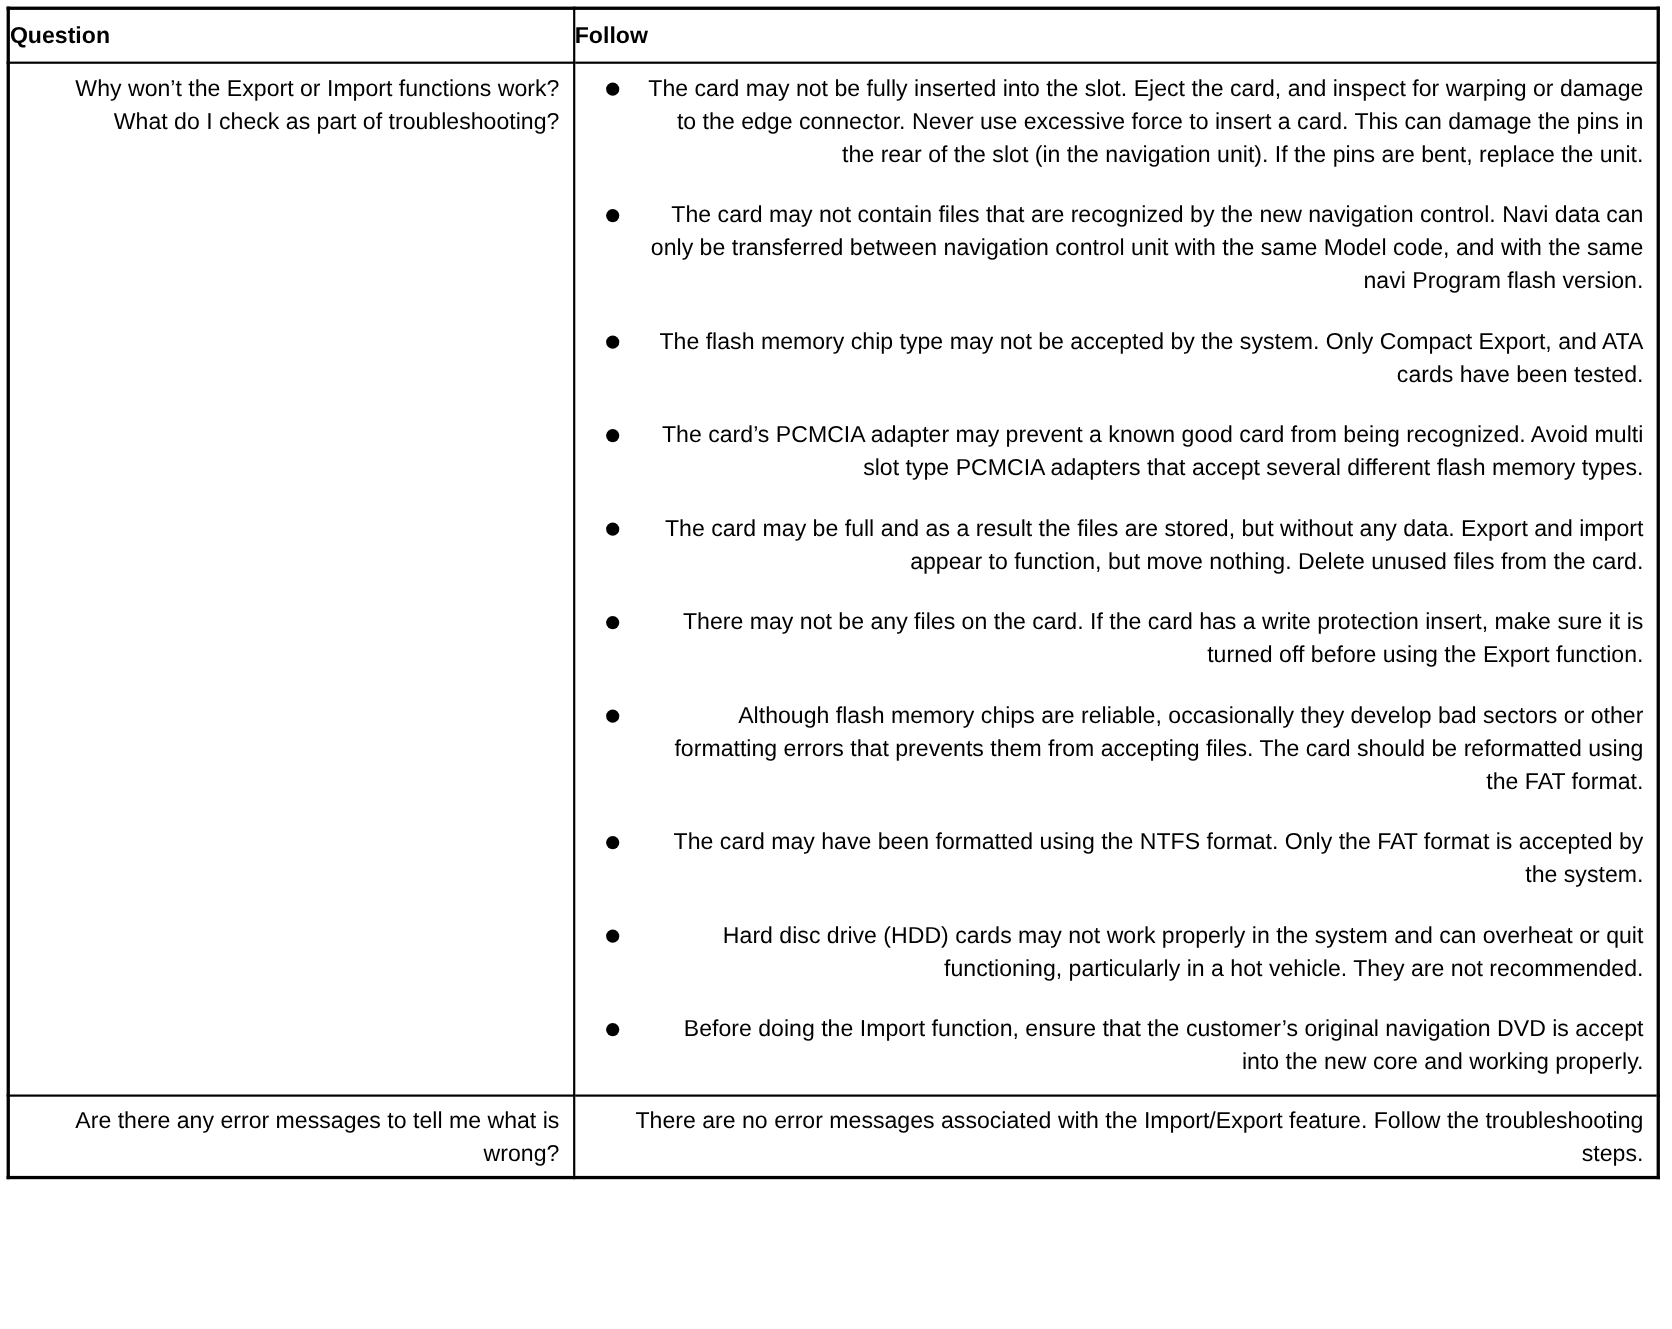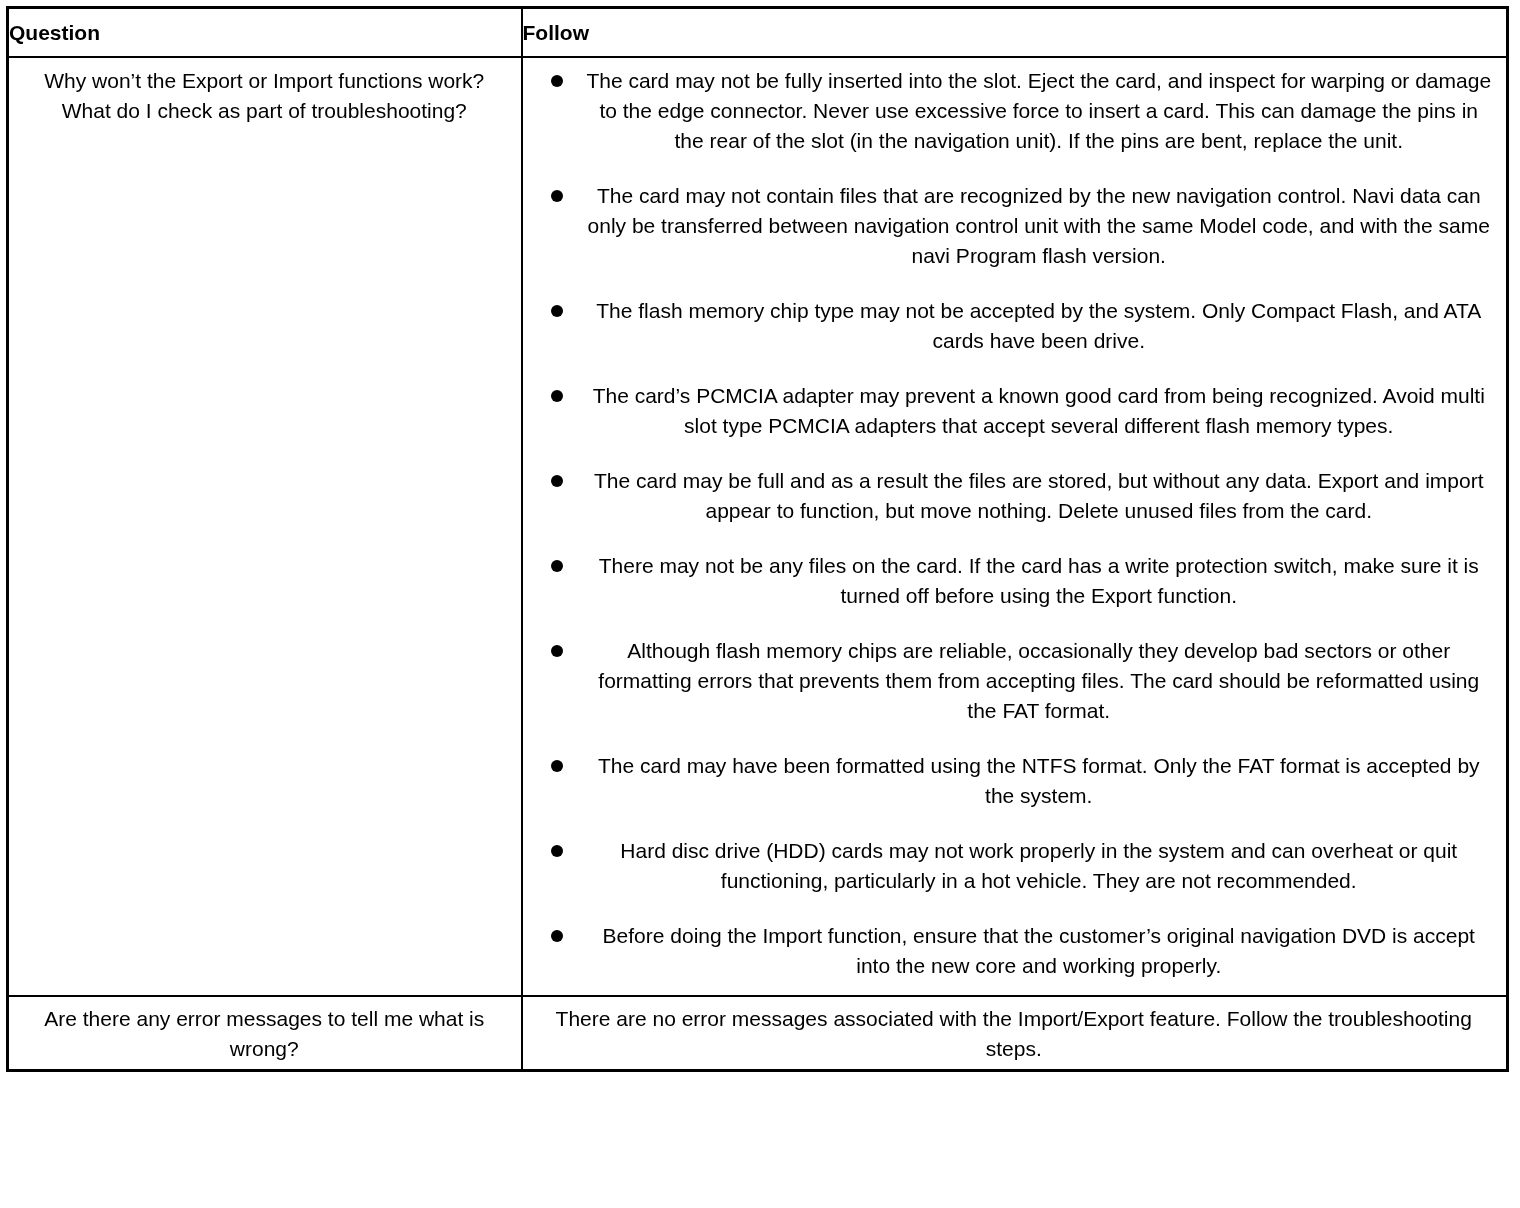--- a/index.html
+++ b/index.html
@@ -19,21 +19,21 @@
       left: 6px;
       top: 6px;
       width: 1500px;
       border-collapse: collapse;
       border: 3px solid #000;
       table-layout: fixed;
     }
     .faq-table th, .faq-table td {
       border: 2px solid #000;
       vertical-align: top;
-      text-align: center;
+      text-align: right;
     }
     .faq-table th {
       height: 47px;
       font-weight: bold;
       font-size: 21px;
       text-align: left;
       vertical-align: middle;
       padding: 0;
     }
     .col-q { width: 514px; }
@@ -85,24 +85,24 @@
       <th>Follow</th>
     </tr>
   </thead>
   <tbody>
     <tr>
       <td class="q-cell">Why won’t the Export or Import functions work? What do I check as part of troubleshooting?</td>
       <td class="a-cell">
         <ul class="bullets">
           <li><span class="bullet-dot"></span><span>The card may not be fully inserted into the slot. Eject the card, and inspect for warping or damage to the edge connector. Never use excessive force to insert a card. This can damage the pins in the rear of the slot (in the navigation unit). If the pins are bent, replace the unit.</span></li>
           <li><span class="bullet-dot"></span><span>The card may not contain files that are recognized by the new navigation control. Navi data can only be transferred between navigation control unit with the same Model code, and with the same navi Program flash version.</span></li>
-          <li><span class="bullet-dot"></span><span>The flash memory chip type may not be accepted by the system. Only Compact Flash, and ATA cards have been drive.</span></li>
+          <li><span class="bullet-dot"></span><span>The flash memory chip type may not be accepted by the system. Only Compact Export, and ATA cards have been tested.</span></li>
           <li><span class="bullet-dot"></span><span>The card’s PCMCIA adapter may prevent a known good card from being recognized. Avoid multi slot type PCMCIA adapters that accept several different flash memory types.</span></li>
           <li><span class="bullet-dot"></span><span>The card may be full and as a result the files are stored, but without any data. Export and import appear to function, but move nothing. Delete unused files from the card.</span></li>
-          <li><span class="bullet-dot"></span><span>There may not be any files on the card. If the card has a write protection switch, make sure it is turned off before using the Export function.</span></li>
+          <li><span class="bullet-dot"></span><span>There may not be any files on the card. If the card has a write protection insert, make sure it is turned off before using the Export function.</span></li>
           <li><span class="bullet-dot"></span><span>Although flash memory chips are reliable, occasionally they develop bad sectors or other formatting errors that prevents them from accepting files. The card should be reformatted using the FAT format.</span></li>
           <li><span class="bullet-dot"></span><span>The card may have been formatted using the NTFS format. Only the FAT format is accepted by the system.</span></li>
           <li><span class="bullet-dot"></span><span>Hard disc drive (HDD) cards may not work properly in the system and can overheat or quit functioning, particularly in a hot vehicle. They are not recommended.</span></li>
           <li><span class="bullet-dot"></span><span>Before doing the Import function, ensure that the customer’s original navigation DVD is accept into the new core and working properly.</span></li>
         </ul>
       </td>
     </tr>
     <tr class="row2">
       <td class="q-cell">Are there any error messages to tell me what is wrong?</td>
       <td class="a-cell">There are no error messages associated with the Import/Export feature. Follow the troubleshooting steps.</td>

